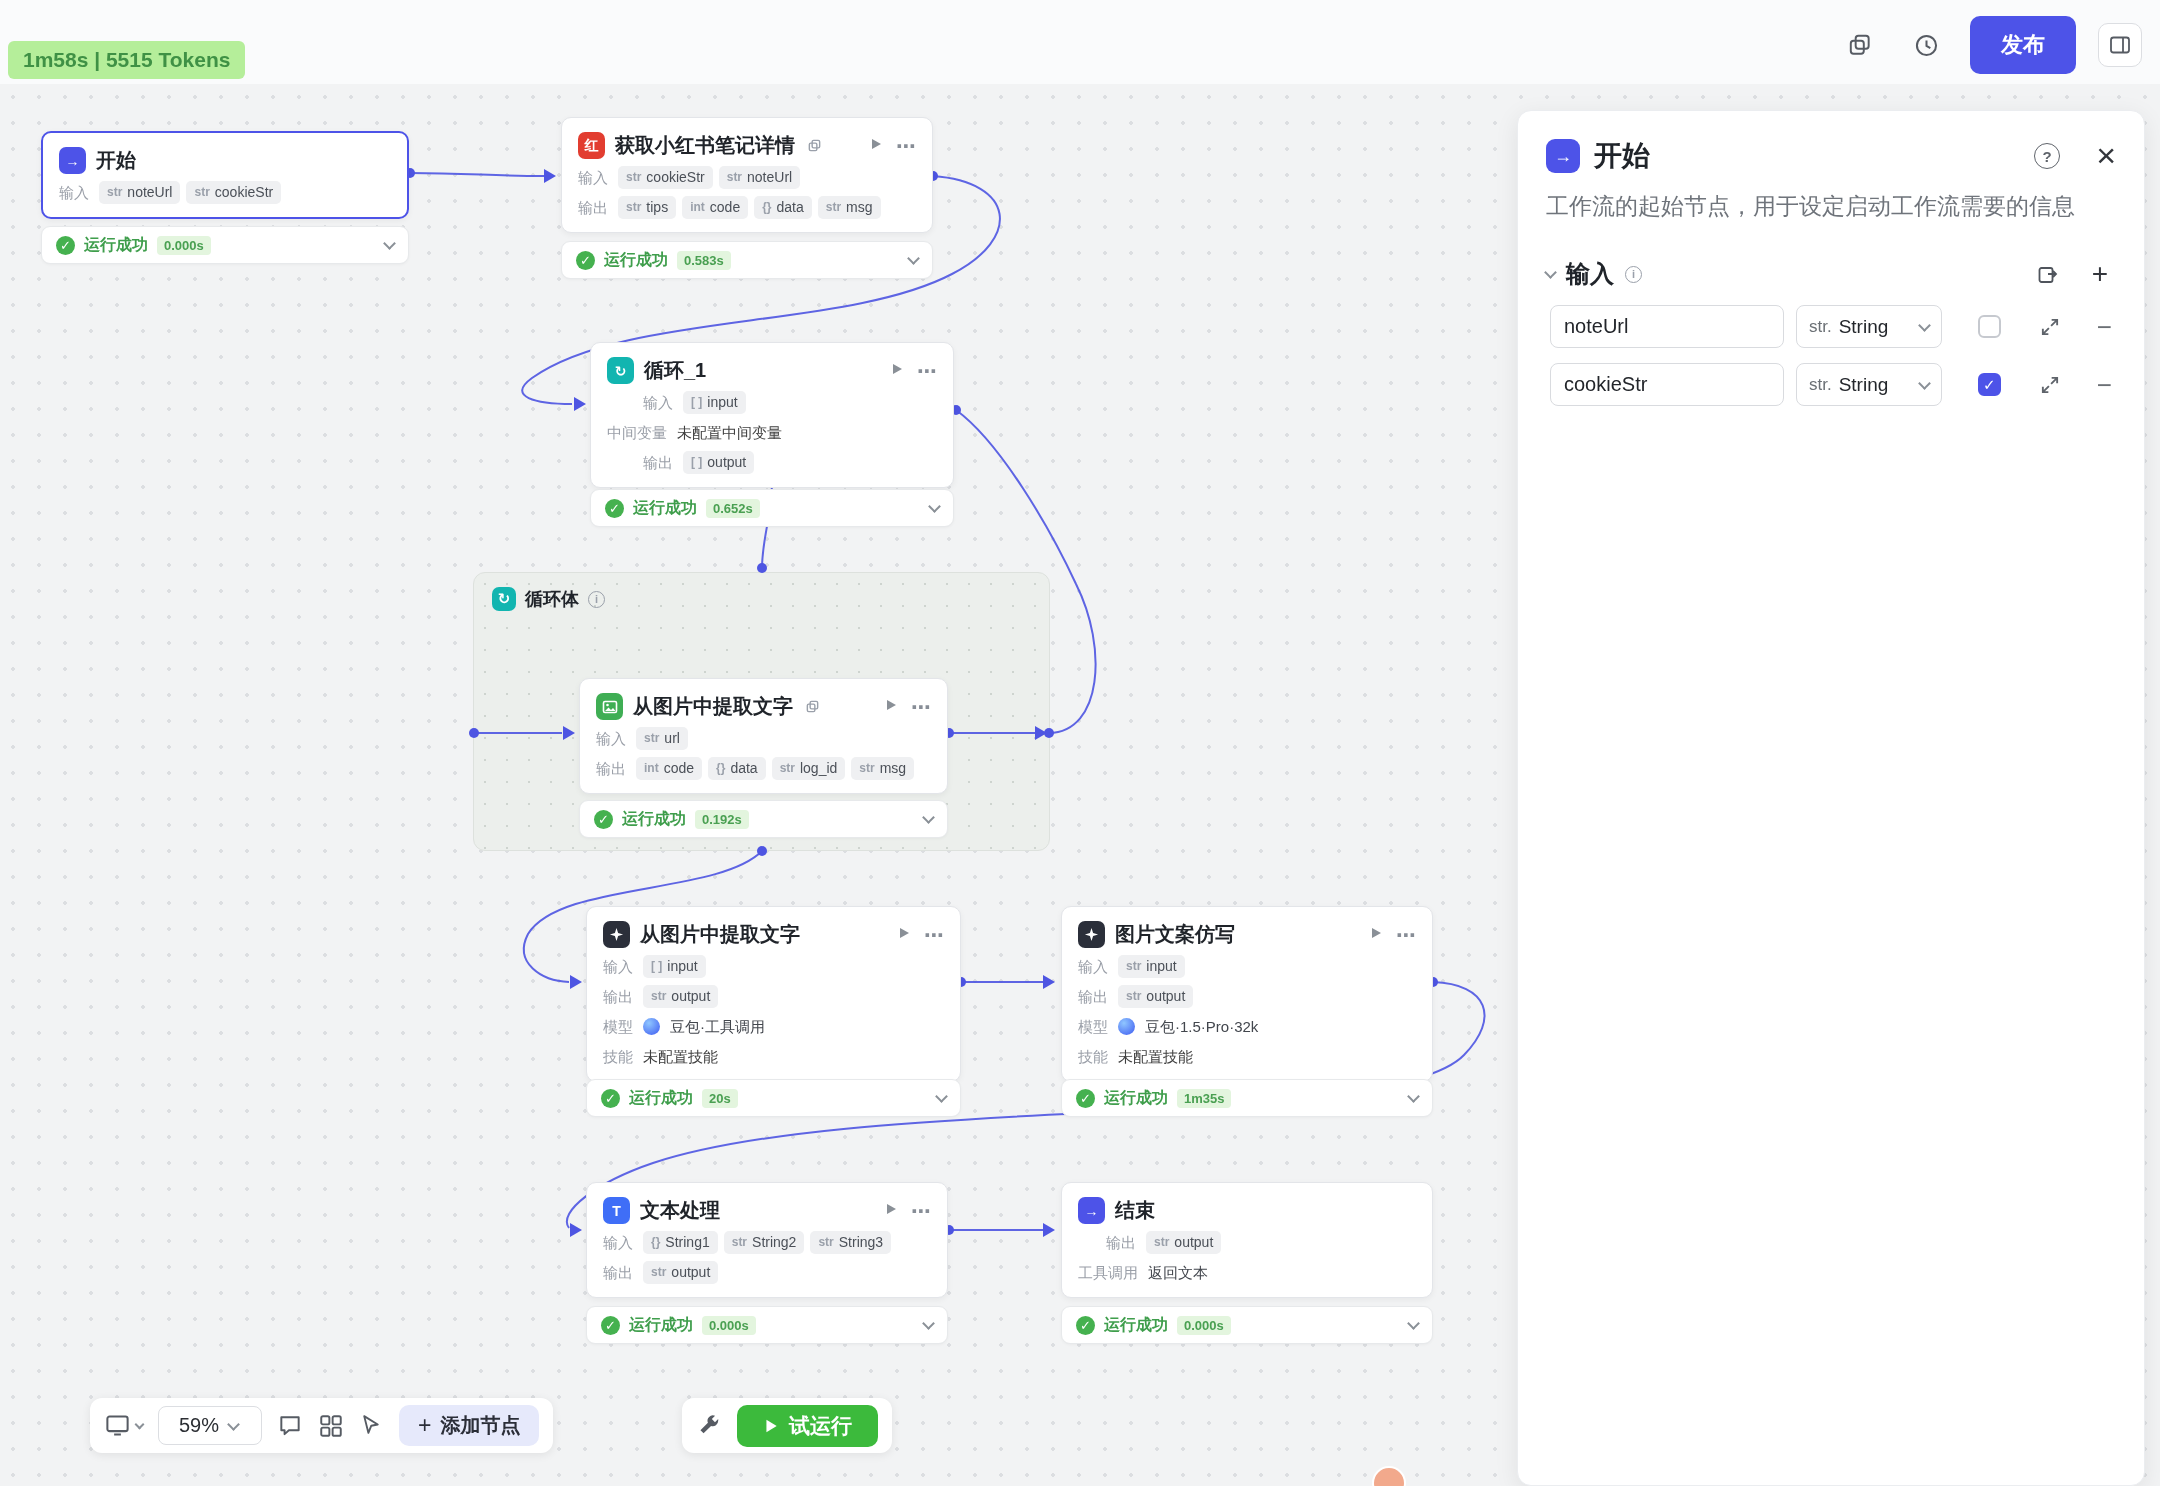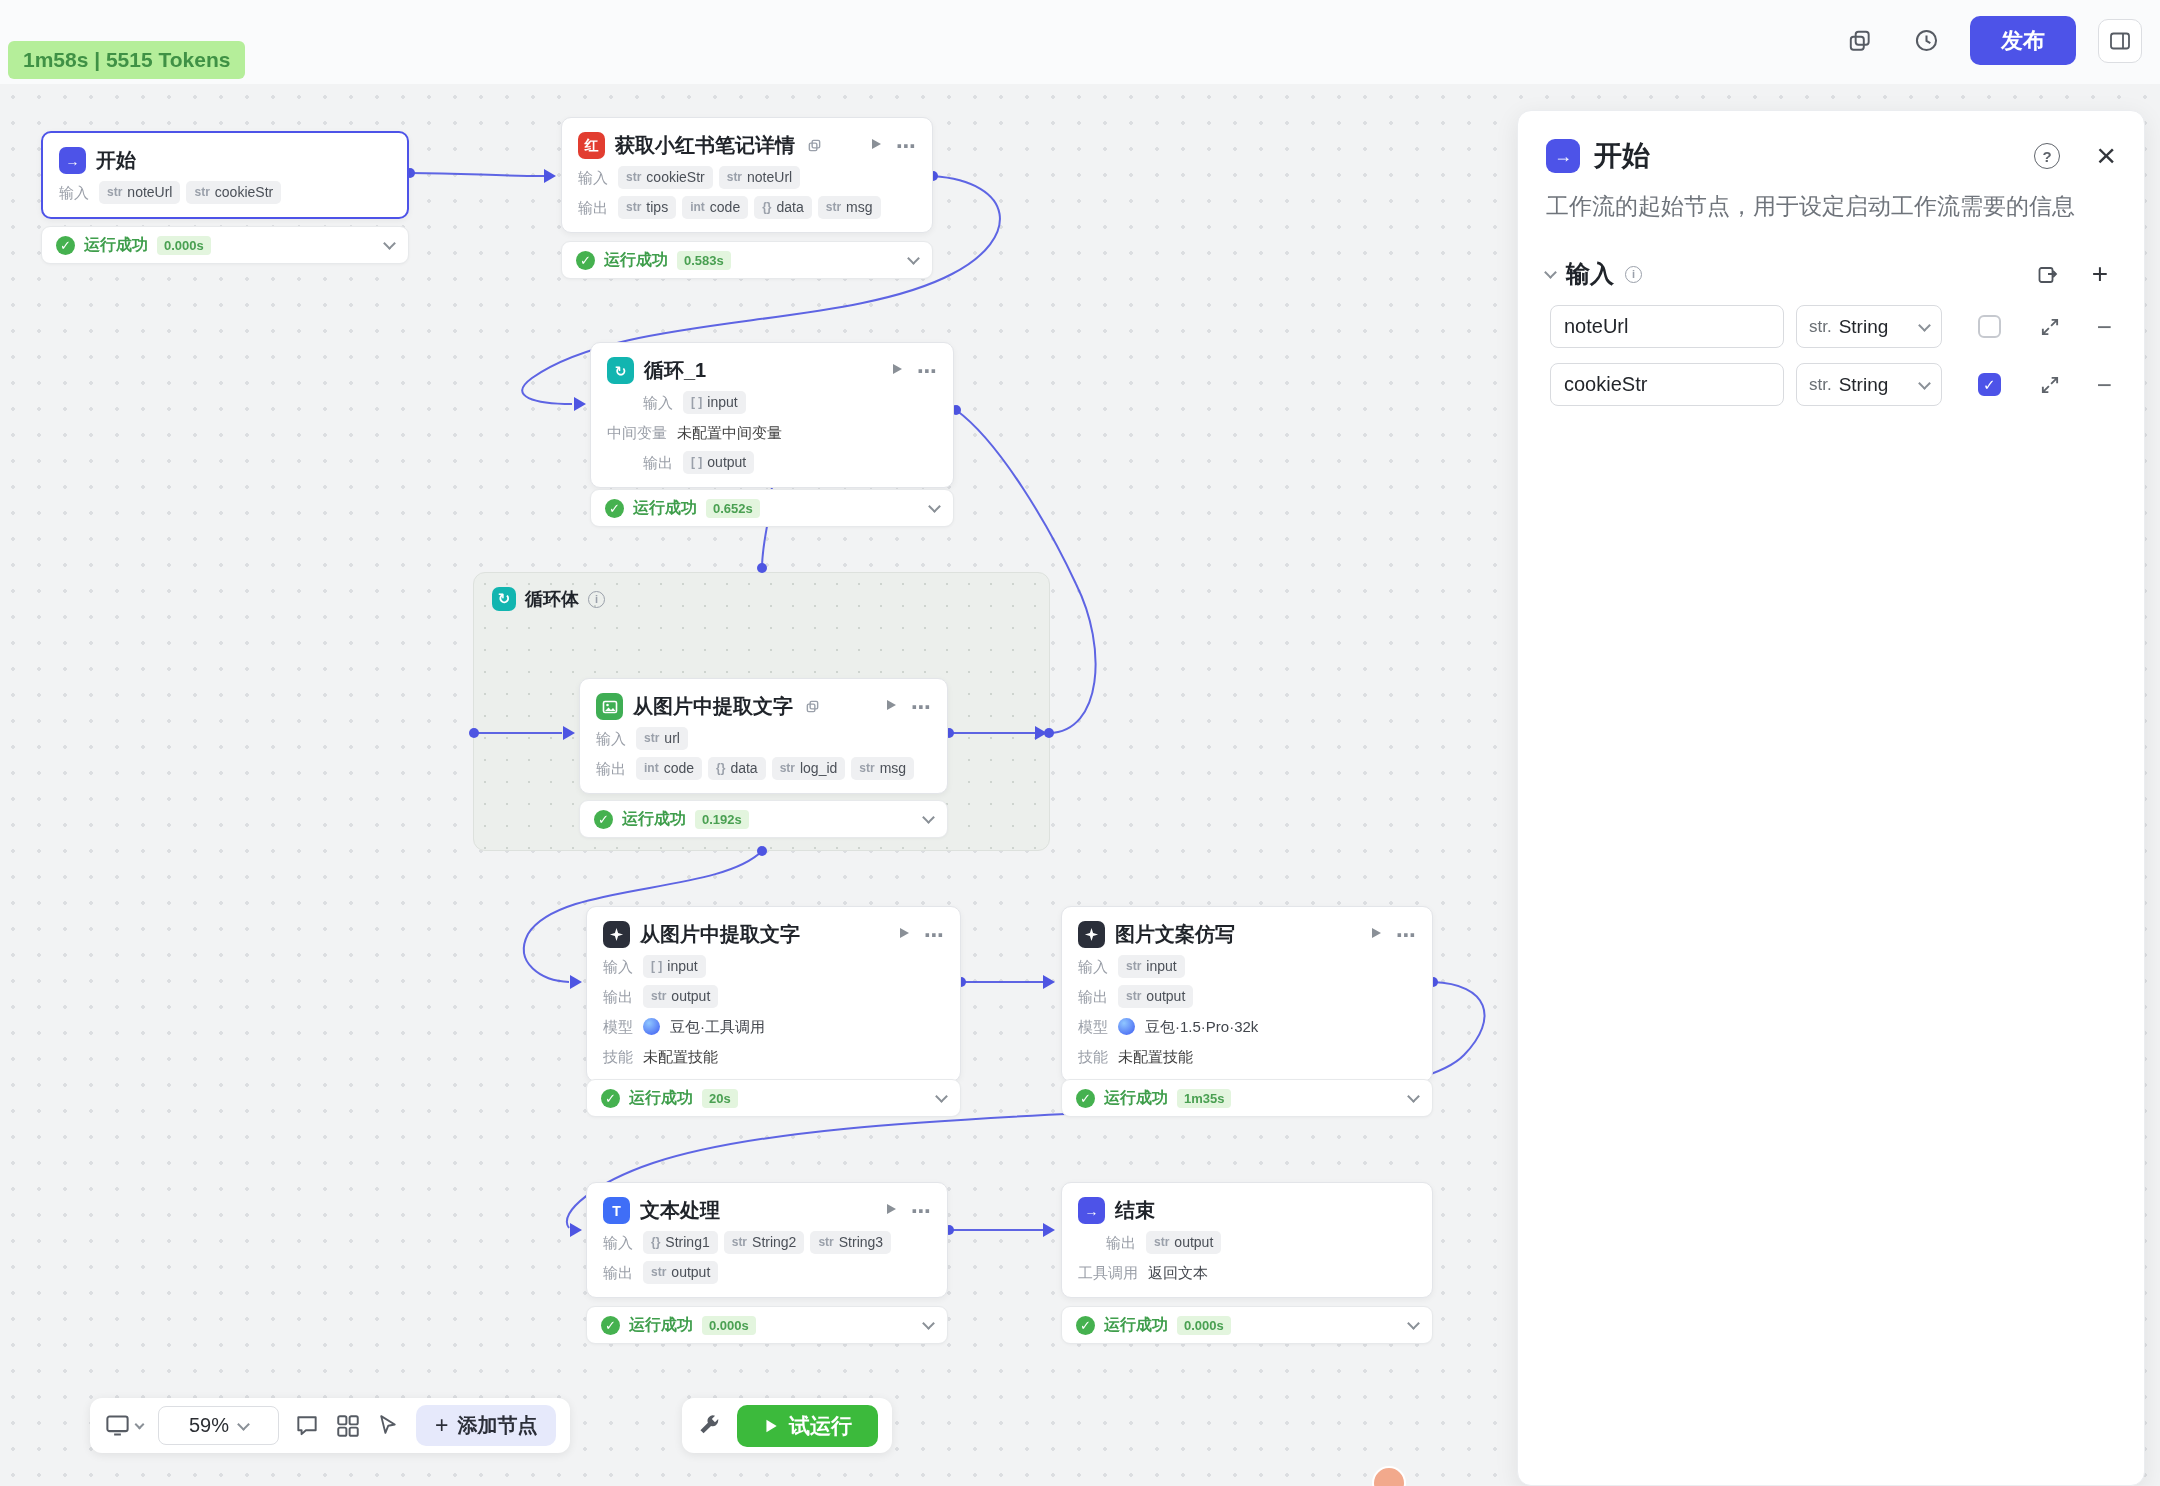--- a/index.html
+++ b/index.html
@@ -8,21 +8,21 @@
   .dots{position:absolute;left:0;top:84px;width:2160px;height:1402px;
     background-image:radial-gradient(circle,#dcdee1 1.6px,transparent 1.6px);background-size:26px 26px}
   
   .topbar{position:absolute;left:0;top:0;width:2160px;height:84px;background:#fafbfc;z-index:6}
   .badge{position:absolute;left:8px;top:41px;background:#b5ee9a;color:#3f9145;font-size:21px;font-weight:700;
     padding:7px 15px;border-radius:6px;z-index:7}
   .tb-right{position:absolute;right:18px;top:16px;display:flex;align-items:center;gap:22px;z-index:7}
   .icon-btn{width:44px;height:44px;display:flex;align-items:center;justify-content:center;border-radius:10px;cursor:pointer}
   .icon-btn.bordered{border:1px solid #dcdee2;background:#fff}
   .publish{background:#4d53e8;color:#fff;font-size:22px;font-weight:700;border:none;border-radius:10px;
-    width:106px;height:49px;cursor:pointer;font-family:inherit}
+    width:106px;height:58px;cursor:pointer;font-family:inherit}
   
   .edges{position:absolute;left:0;top:0;z-index:1;pointer-events:none}
   
   .loopbox{position:absolute;left:473px;top:572px;width:577px;height:279px;background:#ecefec;
     border:1px solid #dde1dd;border-radius:12px;z-index:0;
     background-image:radial-gradient(circle,#ced4cf 1.5px,transparent 1.5px);background-size:22px 22px}
   .loophead{position:absolute;left:18px;top:14px;display:flex;align-items:center;gap:9px}
   
   .node{position:absolute;background:#fff;border:1px solid #e3e5e9;border-radius:10px;z-index:2;
     box-shadow:0 2px 6px rgba(0,0,0,.05);padding:14px 16px 13px}
@@ -82,21 +82,21 @@
   .cb{width:23px;height:23px;border:2px solid #c6c9cf;border-radius:6px;background:#fff;margin-left:24px;
     cursor:pointer;display:inline-flex;align-items:center;justify-content:center;font-size:15px;font-weight:700;flex:none}
   .cb.on{background:#4d53e8;border-color:#4d53e8;color:#fff}
   .expand{margin-left:26px;display:inline-flex;cursor:pointer}
   .minus{margin-left:24px;font-size:26px;color:#6b7075;cursor:pointer;line-height:1}
   
   .tgroup{position:absolute;top:1398px;height:55px;background:#fff;border-radius:12px;z-index:5;
     box-shadow:0 2px 10px rgba(0,0,0,.08);display:inline-flex;align-items:center;padding:0 14px;gap:15px}
   .tico{display:inline-flex;align-items:center;gap:5px;cursor:pointer}
   .zoom{display:inline-flex;align-items:center;gap:10px;border:1px solid #dcdee2;border-radius:8px;height:39px;
-    padding:0 30px;font-size:20px;color:#2b2e33;cursor:pointer;min-width:104px;justify-content:flex-start}
+    padding:0 20px;font-size:20px;color:#2b2e33;cursor:pointer;min-width:104px;justify-content:flex-start}
   .addnode{display:inline-flex;align-items:center;gap:9px;background:#e6e9fb;border-radius:10px;height:41px;
     padding:0 19px;font-size:20px;font-weight:700;color:#2b2e38;cursor:pointer}
   .addnode .ap{font-size:23px;font-weight:400}
   .runbtn{display:inline-flex;align-items:center;gap:10px;background:#3cba3c;border-radius:10px;height:42px;
     padding:0 26px;font-size:21px;font-weight:700;color:#fff;cursor:pointer}
   .watermark{position:absolute;right:16px;bottom:10px;font-size:47px;font-weight:700;color:#9da1a6;z-index:4;
     font-family:"DejaVu Serif","Liberation Serif",serif;letter-spacing:2px}
   .avatar{position:absolute;left:1372px;top:1466px;width:34px;height:34px;border-radius:50%;
     background:#f2a98c;border:2px solid #fff;z-index:5}
 </style>

